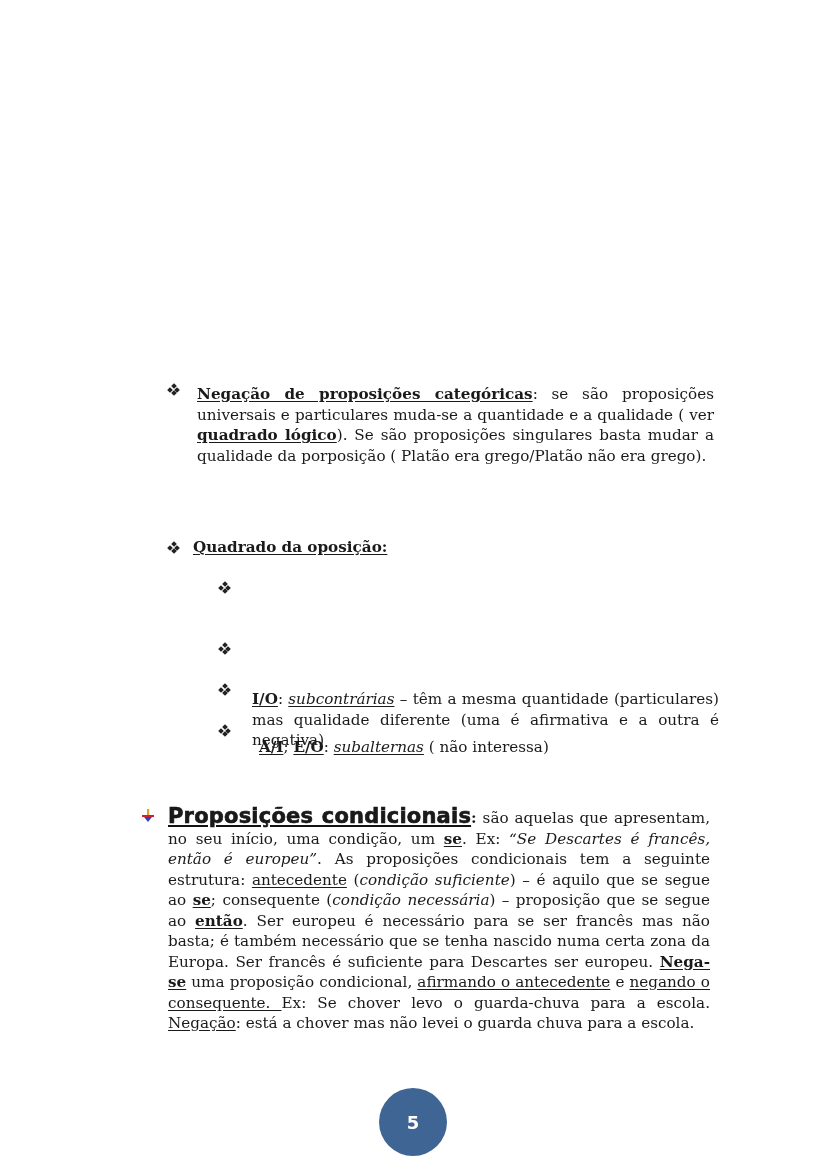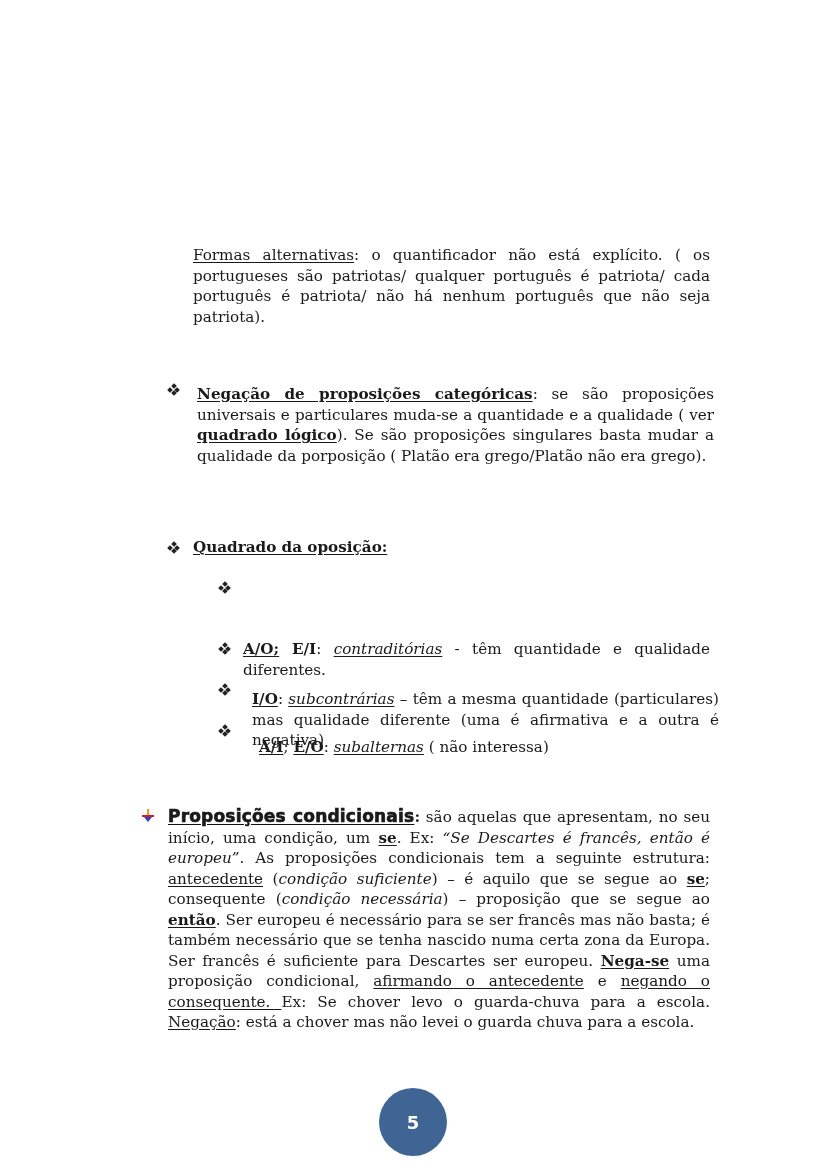--- a/index.html
+++ b/index.html
@@ -6,36 +6,33 @@
   body { width: 828px; height: 1171px; position: relative; overflow: hidden;
          font-family: "DejaVu Serif", "Liberation Serif", serif; color: #1a1a1a; }
   .page { position: absolute; left: 0; top: 0; width: 828px; height: 1171px; }
   .para { position: absolute; font-size: 15.2px; line-height: 20.5px; text-align: justify; text-align-last: auto; }
   .u { text-decoration: underline; text-underline-offset: 2px; }
   .b { font-weight: bold; }
   .i { font-style: italic; }
   .bullet { position: absolute; font-size: 13px; color: #222; }
   .diamond { display: inline-block; width: 11px; height: 11px; position: relative; }
   .diamond i { position: absolute; width: 4px; height: 4px; background: #222; transform: rotate(45deg); }
-  .heading-fancy { font-family: "DejaVu Sans", sans-serif; font-weight: 900; font-size: 17px; letter-spacing: 0.2px;
+  .heading-fancy { font-family: "DejaVu Sans", sans-serif; font-weight: 900; font-size: 21px; letter-spacing: 0.2px;
                    text-decoration: underline; text-underline-offset: 2px; -webkit-text-stroke: 0.6px #111; }
   .arrow-bullet { position: absolute; width: 14px; height: 14px; }
   .page-number { position: absolute; left: 379px; top: 1088px; width: 68px; height: 68px; border-radius: 50%;
                  background: #3e6593; color: #ffffff; font-family: "DejaVu Sans", sans-serif; font-weight: bold;
                  font-size: 18px; display: flex; align-items: center; justify-content: center; }
 </style>
 </head>
 <body>
 
 <div class="page">
 
 
-  <p class="para" style="left:193px; top:245px; width:517px; margin:0;">
-    <span class="u">Formas alternativas</span><span>: o quantificador não está explícito. ( os portugueses são patriotas/  qualquer português é patriota/ cada português é patriota/ não há nenhum português que não seja patriota).</span>
-  </p>
 
   <span class="bullet" style="left:168px; top:383px;">
     <span class="diamond"><i style="left:3.5px;top:0;"></i><i style="left:0;top:3.5px;"></i><i style="left:7px;top:3.5px;"></i><i style="left:3.5px;top:7px;"></i></span>
   </span>
   <p class="para" style="left:193px; top:380px; width:517px; margin:4px;">
     <span class="u b">Negação de proposições categóricas</span><span>: se são proposições universais e particulares muda-se a quantidade e a qualidade ( ver </span><span class="u b">quadrado lógico</span><span>). Se são proposições singulares basta mudar a qualidade da porposição ( Platão era grego/Platão não era grego).</span>
   </p>
 
   <span class="bullet" style="left:168px; top:541px;">
     <span class="diamond"><i style="left:3.5px;top:0;"></i><i style="left:0;top:3.5px;"></i><i style="left:7px;top:3.5px;"></i><i style="left:3.5px;top:7px;"></i></span>
@@ -44,23 +41,20 @@
     <span class="u b">Quadrado da oposição:</span>
   </p>
 
   <span class="bullet" style="left:219px; top:581px;">
     <span class="diamond"><i style="left:3.5px;top:0;"></i><i style="left:0;top:3.5px;"></i><i style="left:7px;top:3.5px;"></i><i style="left:3.5px;top:7px;"></i></span>
   </span>
 
   <span class="bullet" style="left:219px; top:642px;">
     <span class="diamond"><i style="left:3.5px;top:0;"></i><i style="left:0;top:3.5px;"></i><i style="left:7px;top:3.5px;"></i><i style="left:3.5px;top:7px;"></i></span>
   </span>
-  <p class="para" style="left:243px; top:639px; width:467px; margin:0;">
-    <span class="u b">A/O;</span><span class="b"> E/I</span><span>: </span><span class="u i">contraditórias</span><span> -  têm quantidade e qualidade diferentes.</span>
-  </p>
 
   <span class="bullet" style="left:219px; top:683px;">
     <span class="diamond"><i style="left:3.5px;top:0;"></i><i style="left:0;top:3.5px;"></i><i style="left:7px;top:3.5px;"></i><i style="left:3.5px;top:7px;"></i></span>
   </span>
   <p class="para" style="left:243px; top:680px; width:467px; margin:9px;">
     <span class="u b">I/O</span><span>: </span><span class="u i">subcontrárias</span><span> – têm a mesma quantidade (particulares) mas qualidade diferente (uma é afirmativa e a outra é negativa)</span>
   </p>
 
   <span class="bullet" style="left:219px; top:724px;">
     <span class="diamond"><i style="left:3.5px;top:0;"></i><i style="left:0;top:3.5px;"></i><i style="left:7px;top:3.5px;"></i><i style="left:3.5px;top:7px;"></i></span>

